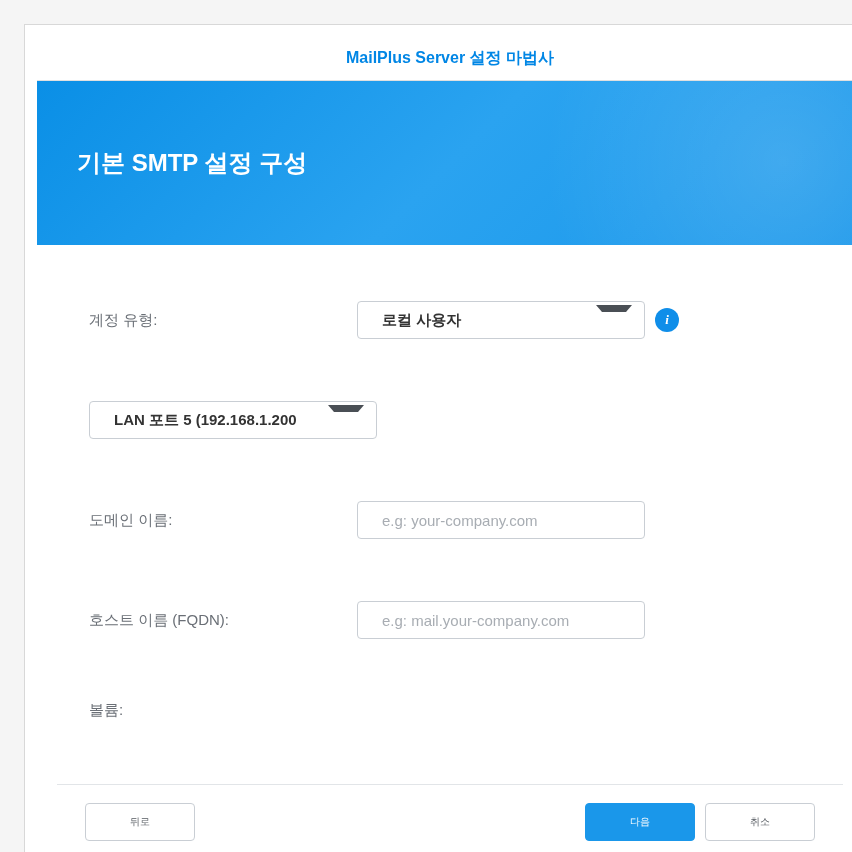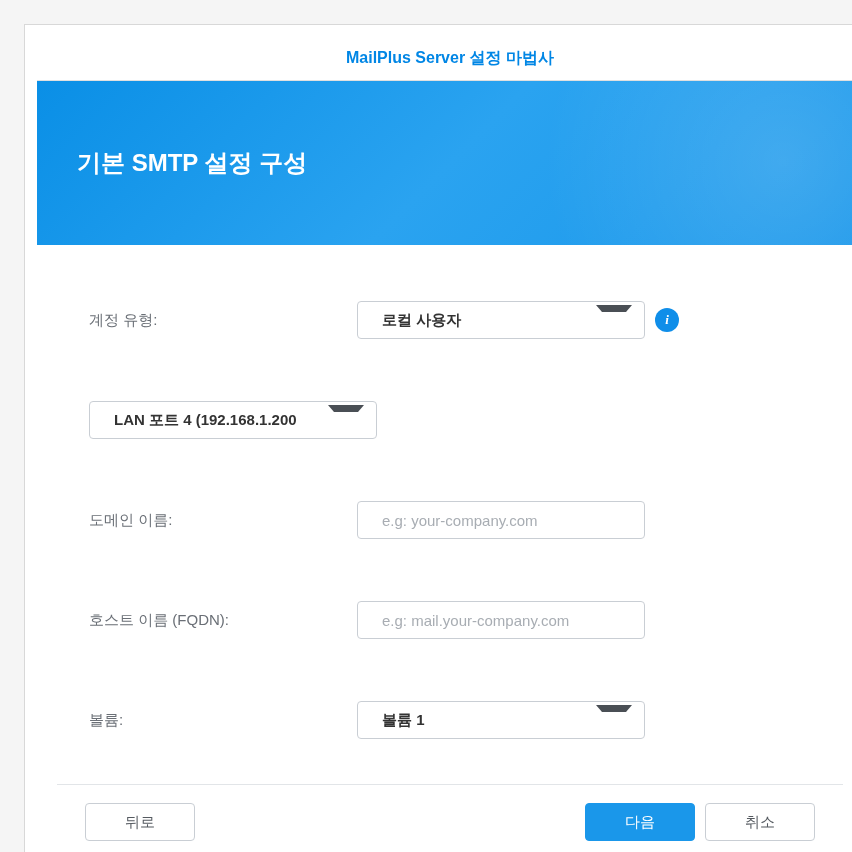--- a/index.html
+++ b/index.html
@@ -152,21 +152,21 @@
     .footer-spacer {
       flex: 1;
     }
     .btn {
       min-width: 110px;
       height: 38px;
       border-radius: 4px;
       border: 1px solid #c9ced4;
       background: #ffffff;
       color: #555a60;
-      font-size: 15px;
+      font-size: 10px;
       cursor: pointer;
       padding: 0 18px;
       display: inline-flex;
       align-items: center;
       justify-content: center;
       margin-left: 10px;
     }
     .btn:first-child {
       margin-left: 0;
     }
@@ -199,21 +199,21 @@
           <span class="value">로컬 사용자</span>
           <span class="select-caret"></span>
         </div>
         <div class="info-icon">i</div>
       </div>
     </div>
 
     <div class="form-row">
       <div class="field-wrap">
         <div class="select-box">
-          <span class="value">LAN 포트 4 (192.168.1.200</span>
+          <span class="value">LAN 포트 5 (192.168.1.200</span>
           <span class="select-caret"></span>
         </div>
       </div>
     </div>
 
     <div class="form-row">
       <div class="form-label">도메인 이름:</div>
       <div class="field-wrap">
         <div class="text-input">
           <input type="text" placeholder="e.g: your-company.com" style="">
@@ -225,26 +225,20 @@
       <div class="form-label">호스트 이름 (FQDN):</div>
       <div class="field-wrap">
         <div class="text-input">
           <input type="text" placeholder="e.g: mail.your-company.com" style="">
         </div>
       </div>
     </div>
 
     <div class="form-row">
       <div class="form-label">볼륨:</div>
-      <div class="field-wrap">
-        <div class="select-box">
-          <span class="value">볼륨 1</span>
-          <span class="select-caret"></span>
-        </div>
-      </div>
     </div>
 
   </div>
 
   <div class="footer">
     <button class="btn">뒤로</button>
     <div class="footer-spacer"></div>
     <button class="btn btn-primary">다음</button>
     <button class="btn">취소</button>
   </div>

